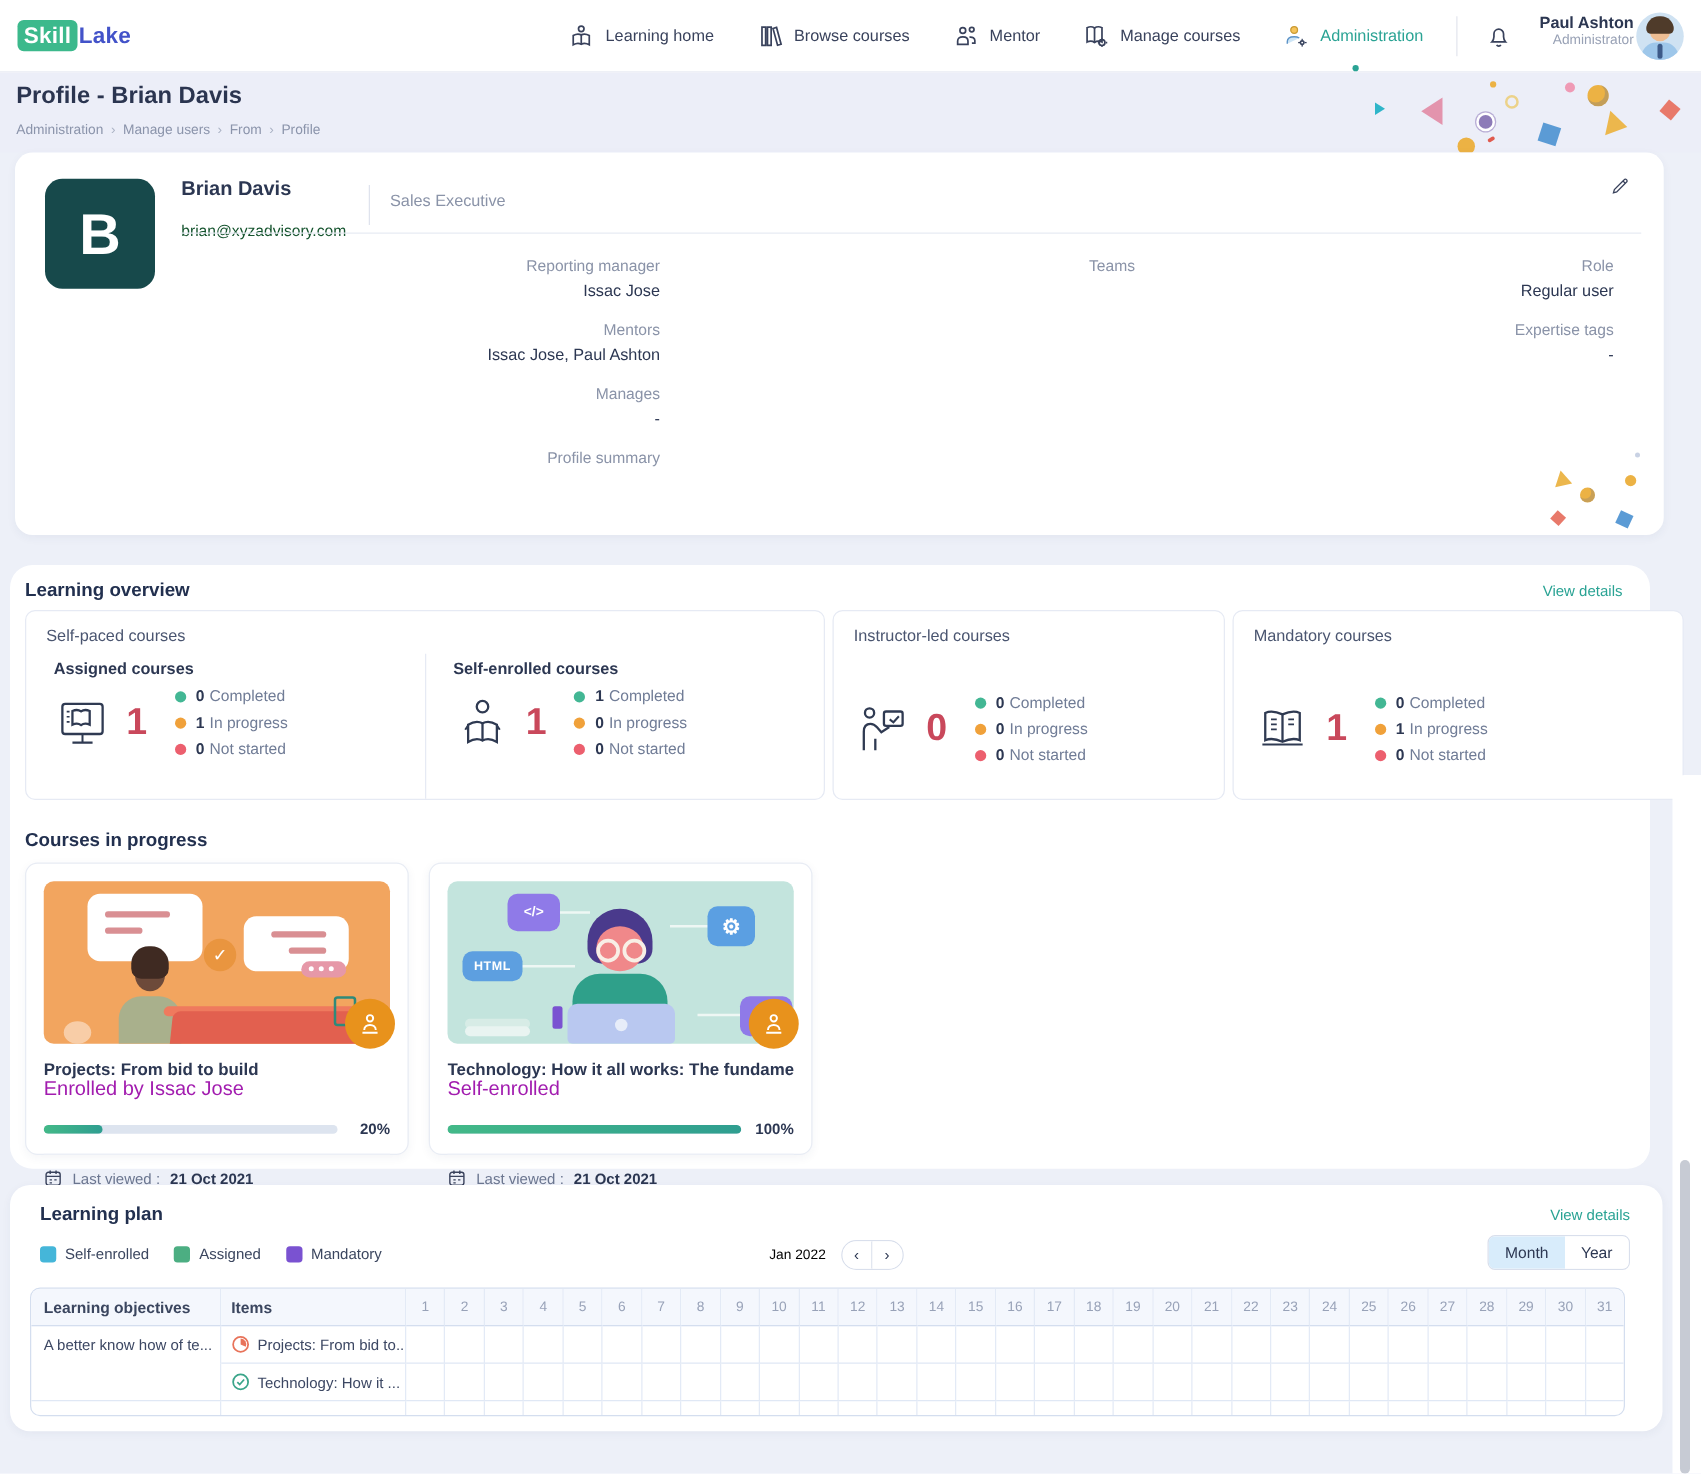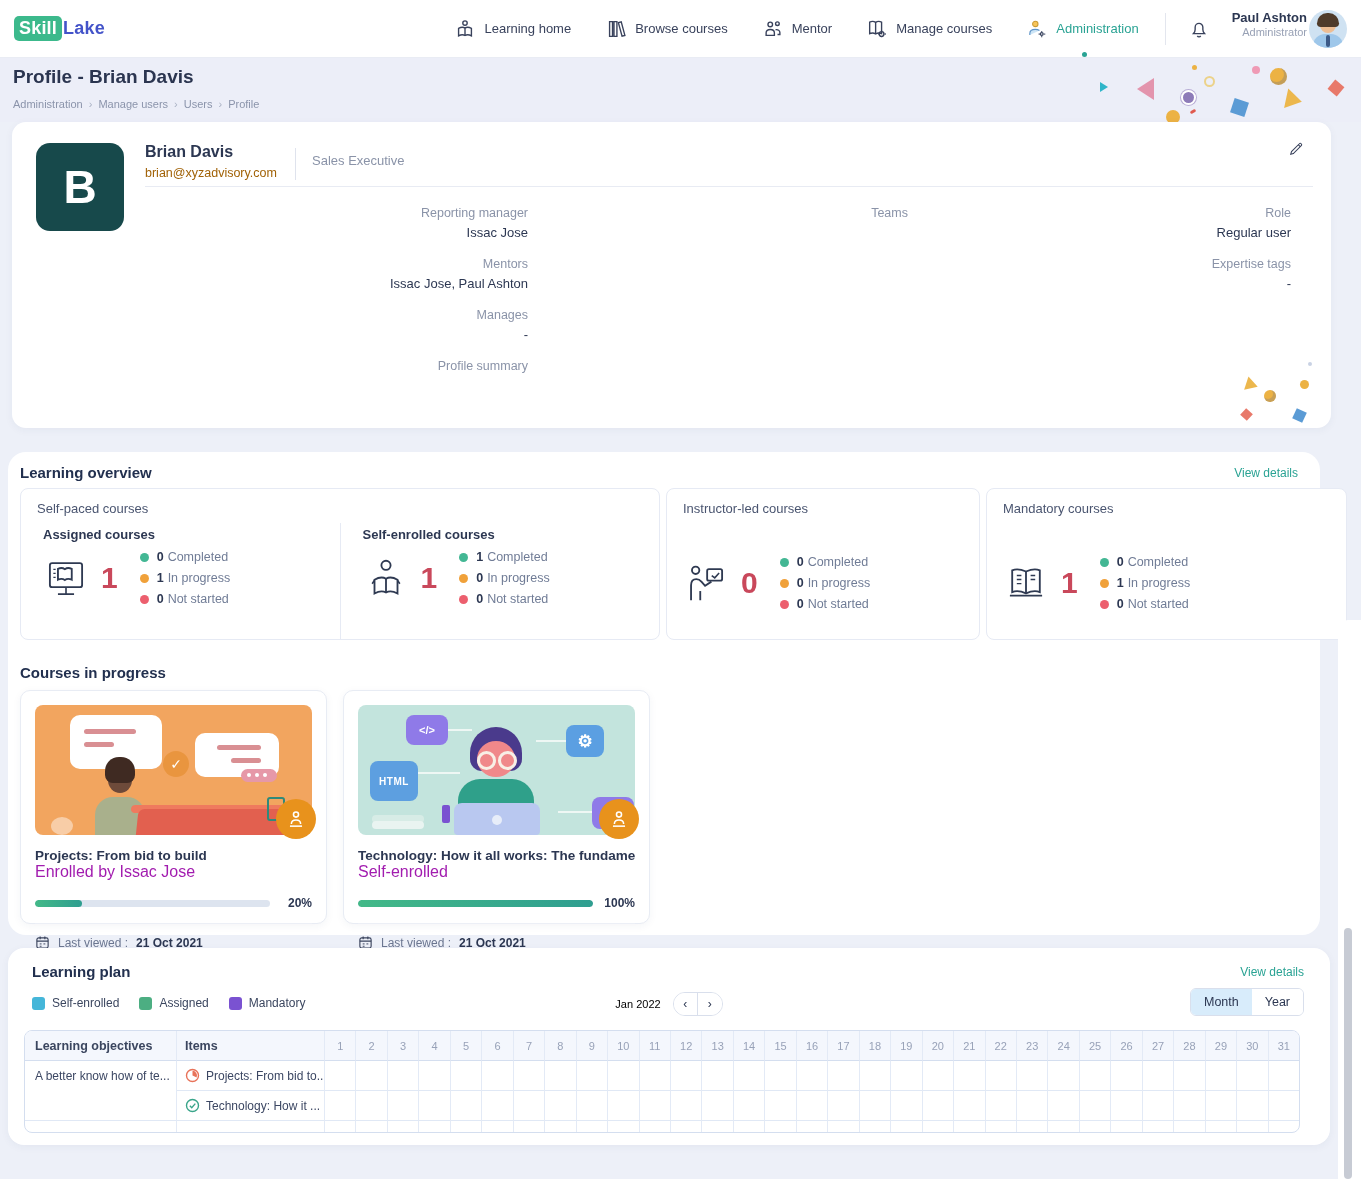--- a/index.html
+++ b/index.html
@@ -37,21 +37,21 @@
   .bc-item:not(:last-child)::after{content:"›";margin-left:6px;color:#aab2c4;}
   .c{position:absolute;}
   .tri{width:0;height:0;border-style:solid;}
   .ring{border-radius:50%;background:transparent;}
   .sq{display:block;}
 
   
   .profile-card{position:absolute;left:12px;top:122px;width:1319px;height:306px;background:#fff;border-radius:14px;box-shadow:0 2px 8px rgba(40,50,90,.05);overflow:hidden;}
   .p-avatar{position:absolute;left:24px;top:21px;width:88px;height:88px;border-radius:14px;background:#17494b;color:#fff;font-size:46px;font-weight:600;display:flex;align-items:center;justify-content:center;}
   .p-name{position:absolute;left:133px;top:21px;font-size:16px;font-weight:700;color:#2c3752;}
-  .p-email{position:absolute;left:133px;top:44px;font-size:12.5px;color:#a16207;}
+  .p-email{position:absolute;left:133px;top:56px;font-size:12.5px;color:#14532d;}
   .p-vsep{position:absolute;left:283px;top:26px;width:1px;height:32px;background:#dfe3ed;}
   .p-desig{position:absolute;left:300px;top:31px;font-size:13px;color:#8a93a8;}
   .p-edit{position:absolute;right:26px;top:18px;width:18px;height:18px;color:#39425c;cursor:pointer;}
   .p-edit svg{width:18px;height:18px;}
   .p-hr{position:absolute;left:133px;right:18px;top:64px;height:1px;background:#e8ebf3;}
   .p-grid{position:absolute;left:133px;top:84px;right:40px;display:grid;grid-template-columns:383px 380px 1fr;text-align:right;}
   .f-block{margin-bottom:17px;min-height:33px;}
   .f-label{font-size:12.5px;color:#8a93a8;margin-bottom:5px;}
   .f-value{font-size:13px;color:#2c3752;}
   .chip{display:inline-block;background:#e9edf6;border-radius:12px;padding:4px 12px;font-size:11.5px;color:#4a5570;}
@@ -115,21 +115,21 @@
   .t1 .desk{position:absolute;left:102px;top:104px;width:160px;height:30px;background:#e2604f;border-radius:6px 6px 0 0;transform:skewX(-6deg);}
   .t1 .desk-top{position:absolute;left:96px;top:100px;width:172px;height:8px;background:#ef7a5e;border-radius:4px;transform:skewX(-6deg);}
   .t1 .blob{position:absolute;left:16px;top:112px;width:22px;height:18px;border-radius:50%;background:rgba(255,255,255,.45);}
   .t1 .bag{position:absolute;left:232px;top:92px;width:14px;height:20px;border:2px solid #2f8a7a;border-radius:3px;background:transparent;}
 
   
   .t2{background:#c3e4dd;}
   .t2 .wline{position:absolute;background:#eef7f4;height:2px;}
   .t2 .chip2{position:absolute;border-radius:8px;color:#fff;display:flex;align-items:center;justify-content:center;font-weight:700;}
   .t2 .code{left:48px;top:10px;width:42px;height:30px;background:#8f7ae8;font-size:11px;}
-  .t2 .html{left:12px;top:56px;width:48px;height:40px;background:#5d9fe0;font-size:10px;letter-spacing:.5px;}
+  .t2 .html{left:12px;top:56px;width:48px;height:24px;background:#5d9fe0;font-size:10px;letter-spacing:.5px;}
   .t2 .gear{left:208px;top:20px;width:38px;height:32px;background:#5b9fe2;font-size:17px;}
   .t2 .pchip{left:234px;top:92px;width:42px;height:32px;background:#8f7ae8;font-size:11px;color:#fff;}
   .t2 .hair2{position:absolute;left:112px;top:22px;width:52px;height:44px;border-radius:26px 26px 12px 12px;background:#4a3a8c;}
   .t2 .face2{position:absolute;left:119px;top:36px;width:38px;height:36px;border-radius:50%;background:#f0888a;}
   .t2 .gl{position:absolute;top:46px;width:13px;height:13px;border:3px solid #f8efe6;border-radius:50%;background:transparent;}
   .t2 .gl1{left:119px;} .t2 .gl2{left:140px;}
   .t2 .bod2{position:absolute;left:100px;top:74px;width:76px;height:44px;border-radius:22px 22px 0 0;background:#2fa08a;}
   .t2 .lap{position:absolute;left:96px;top:98px;width:86px;height:32px;border-radius:8px 8px 4px 4px;background:#b9c8f0;}
   .t2 .lapdot{position:absolute;left:134px;top:110px;width:10px;height:10px;border-radius:50%;background:#e7edf9;}
   .t2 .beaker{position:absolute;left:84px;top:100px;width:8px;height:18px;background:#7a52d1;border-radius:2px;}
@@ -257,21 +257,21 @@
           <span class="hair"></span>
       </div>
     </div>
   </div>
 
   <div class="pagehead">
     <div class="page-title">Profile - Brian Davis</div>
     <div class="breadcrumb">
       <span class="bc-item">Administration</span>
       <span class="bc-item">Manage users</span>
-      <span class="bc-item">Users</span>
+      <span class="bc-item">From</span>
       <span class="bc-item">Profile</span>
     </div>
 
     <span class="c tri" style="left:1100px;top:24px;border-width:5px 0 5px 8px;border-color:transparent transparent transparent #2fb5c9;"></span>
     <span class="c tri" style="left:1137px;top:20px;border-width:11px 17px 11px 0;border-color:transparent #e394ad transparent transparent;"></span>
     <span class="c" style="left:1192px;top:7px;width:5px;height:5px;border-radius:50%;background:#ecb244;"></span>
     <span class="c ring" style="left:1204px;top:18px;width:7px;height:7px;border:2px solid #ecd28a;"></span>
     <span class="c" style="left:1183px;top:34px;width:11px;height:11px;border-radius:50%;background:#8d7bb8;box-shadow:0 0 0 2px #fff,0 0 0 3px #b9aed6;"></span>
     <span class="c" style="left:1252px;top:8px;width:8px;height:8px;border-radius:50%;background:#ef9ab5;"></span>
     <span class="c" style="left:1270px;top:10px;width:17px;height:17px;border-radius:50%;background:#ecb244;box-shadow:-2px -2px 0 1px rgba(120,120,130,.35) inset;"></span>

